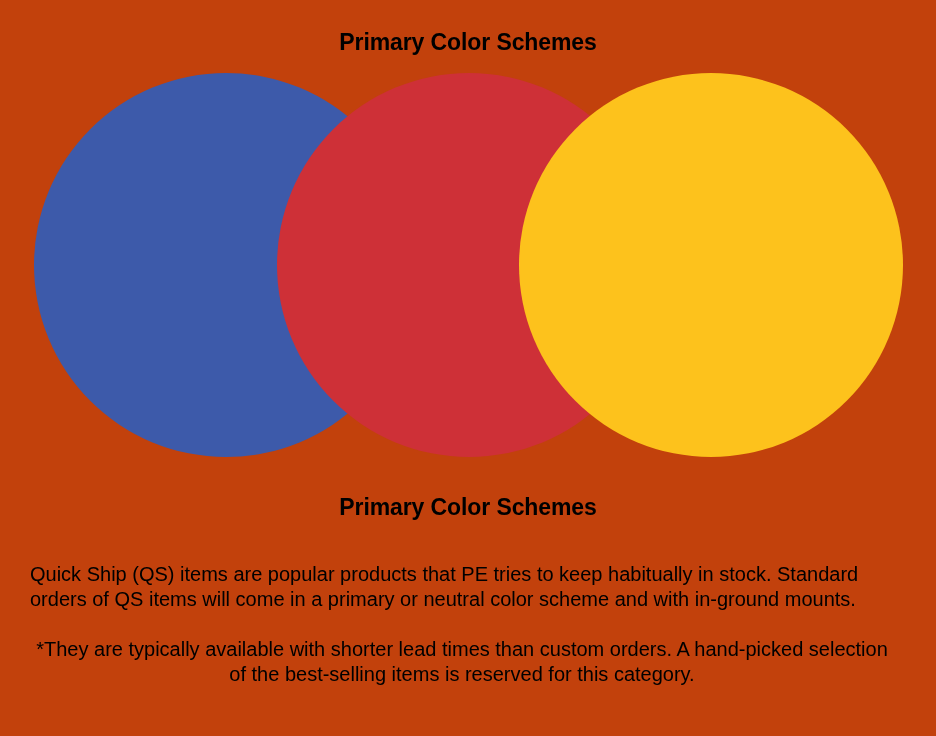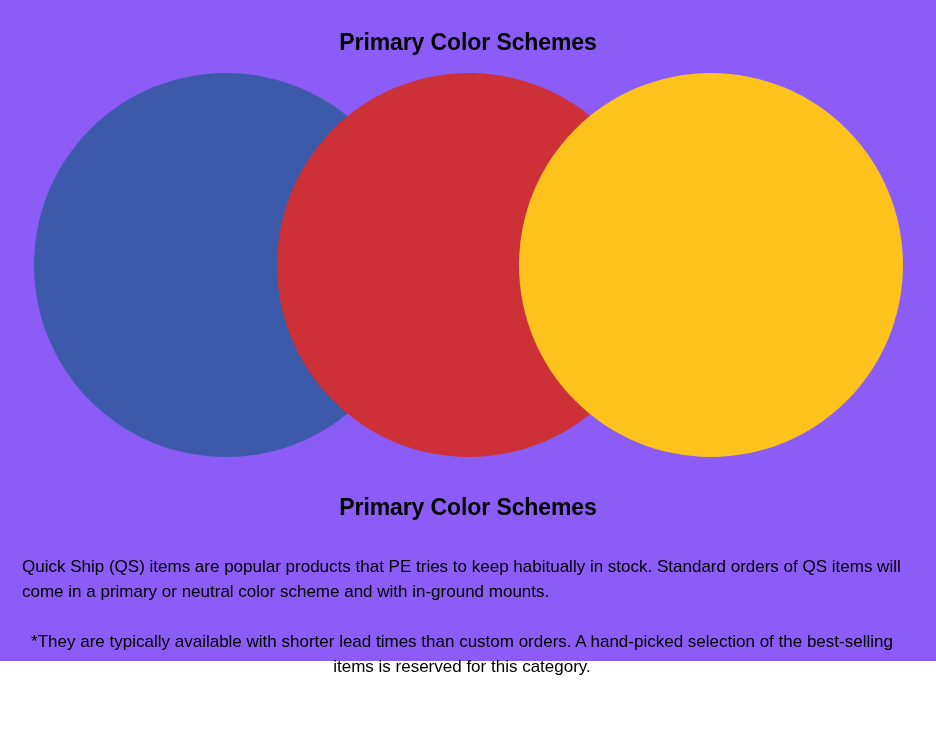--- a/index.html
+++ b/index.html
@@ -13,22 +13,22 @@
     height: 736px;
     overflow: hidden;
     font-family: "Liberation Sans", sans-serif;
     color: #000000;
     -webkit-font-smoothing: antialiased;
   }
 
   .slide {
     position: relative;
     width: 936px;
-    height: 661px;
-    background: #8b5cf6;
+    height: 736px;
+    background: #c2410c;
     box-sizing: border-box;
   }
 
   
   .heading {
     position: absolute;
     left: 0;
     width: 936px;
     text-align: center;
     font-weight: bold;
@@ -56,24 +56,24 @@
   }
 
   
   .body-copy {
     position: absolute;
     left: 22px;
     top: 554px;
     width: 880px;
   }
   .paragraph {
-    font-size: 17px;
+    font-size: 20px;
     line-height: 25px;
     color: #000000;
-    margin: 0;
+    margin: 8px;
     font-weight: normal;
   }
   .paragraph + .paragraph {
     margin-top: 25px;
     text-align: center;
   }
 </style>
 </head>
 <body style="background: rgb(255, 255, 255);">
 

